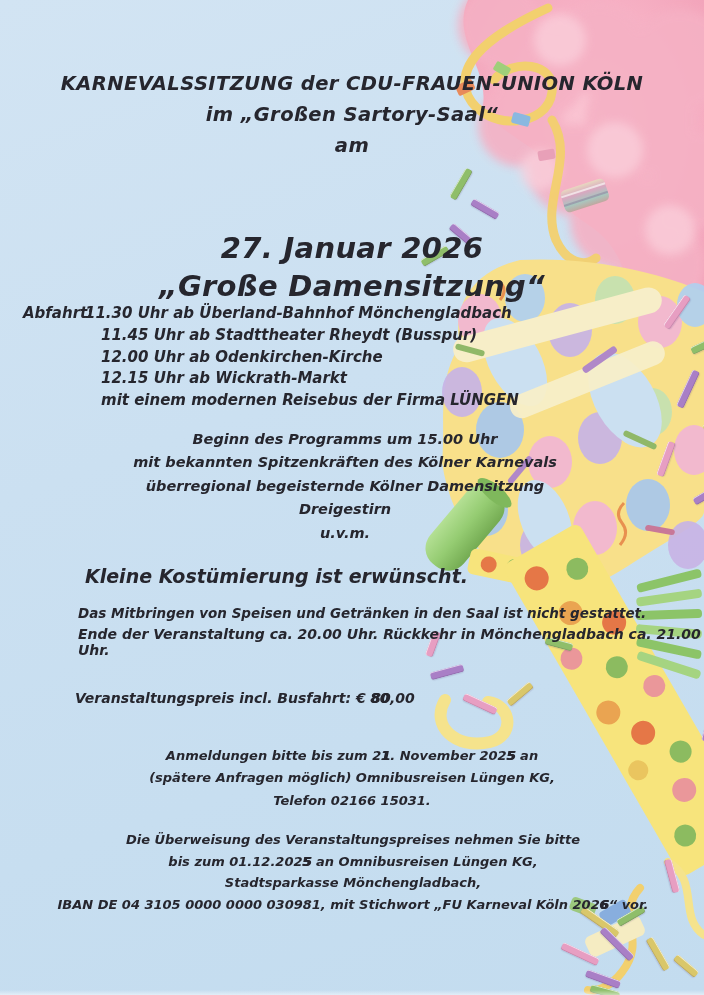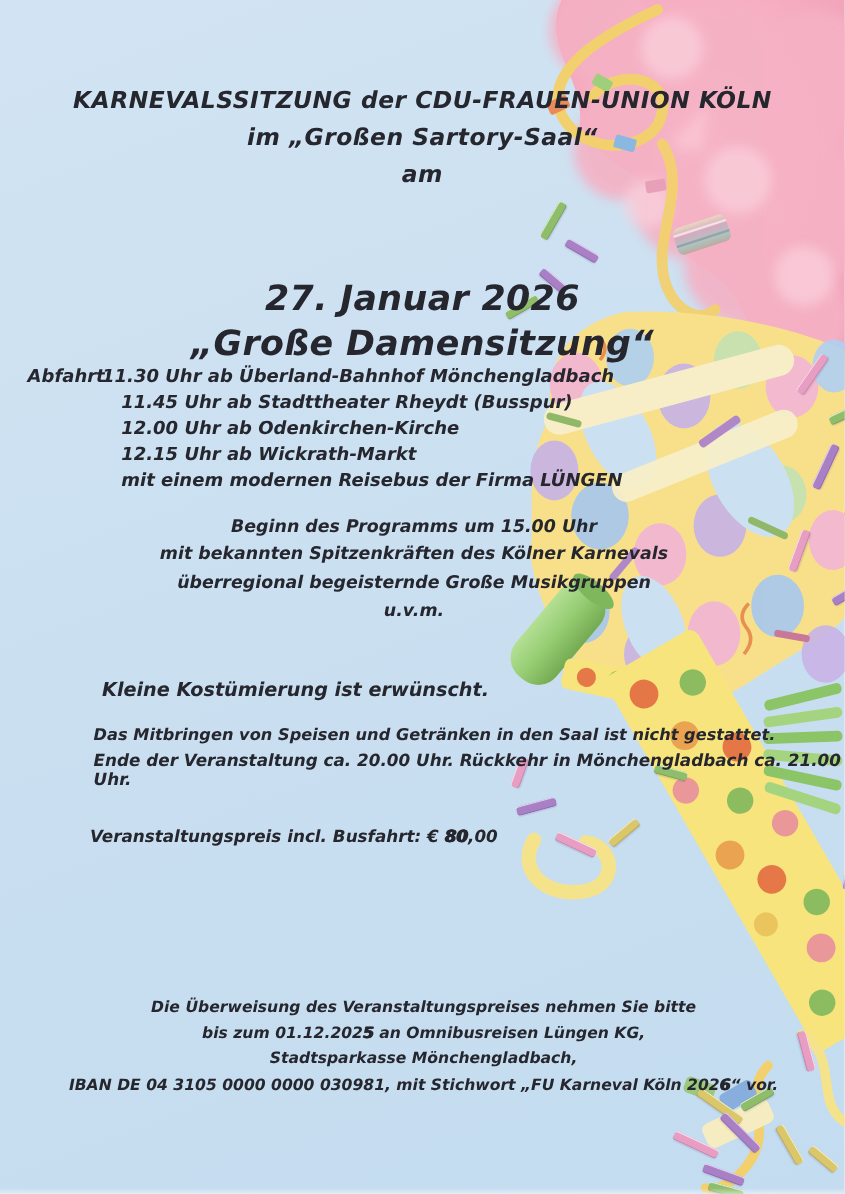--- a/index.html
+++ b/index.html
@@ -18,21 +18,21 @@
               color:#26262e;font-style:italic;font-weight:bold;}
   .blk{position:absolute;}
   .ctr{text-align:center;}
   .t-header{left:0;top:68px;width:704px;font-size:19.5px;line-height:31px;letter-spacing:.4px;}
   .t-date{left:0;top:186px;width:704px;font-size:29px;line-height:38px;letter-spacing:.3px;margin-top:43px;}
   .t-dep{left:23px;top:303px;font-size:15px;line-height:21.8px;}
   .t-dep .dep-row{display:flex;}
   .t-dep .dep-label{width:62px;flex:none;}
   .t-dep .dep-stops{margin-left:78px;}
   .t-prog{left:0;top:428px;width:690px;font-size:14.5px;line-height:23.4px;}
-  .t-note1{left:85px;top:565px;font-size:16px;}
+  .t-note1{left:85px;top:565px;font-size:19px;}
   .t-note2{left:78px;top:605px;font-size:13.5px;text-align:right;}
   .t-note3{left:78px;top:626px;font-size:14px;}
   .t-price{left:75px;top:690px;font-size:14px;}
   .t-reg{left:0;top:745px;width:704px;font-size:13px;line-height:22.4px;}
   .t-pay{left:0;top:829px;width:626px;font-size:13px;line-height:21.7px;padding-left:40px;}
   .ov{font-weight:800;text-shadow:.8px 0 currentColor,-.4px 0 currentColor;}
   #paper-edge{position:absolute;left:0;bottom:0;width:704px;height:5px;z-index:4;
               background:linear-gradient(0deg,rgba(255,255,255,.5),rgba(255,255,255,0));}
 </style>
 </head>
@@ -252,30 +252,36 @@
         <div>11.45 Uhr ab Stadttheater Rheydt (Busspur)</div>
         <div>12.00 Uhr ab Odenkirchen-Kirche</div>
         <div>12.15 Uhr ab Wickrath-Markt</div>
         <div>mit einem modernen Reisebus der Firma LÜNGEN</div>
       </div>
     </div>
 
     <div class="blk t-prog ctr">
       <div>Beginn des Programms um 15.00 Uhr</div>
       <div>mit bekannten Spitzenkräften des Kölner Karnevals</div>
-      <div>überregional begeisternde Große Musikgruppen</div>
+      <div>überregional begeisternde Kölner Damensitzung</div>
+      <div>Dreigestirn</div>
       <div>u.v.m.</div>
     </div>
 
     <div class="blk t-note1">Kleine Kostümierung ist erwünscht.</div>
     <div class="blk t-note2">Das Mitbringen von Speisen und Getränken in den Saal ist nicht gestattet.</div>
     <div class="blk t-note3">Ende der Veranstaltung ca. 20.00 Uhr. Rückkehr in Mönchengladbach ca. 21.00 Uhr.</div>
 
     <div class="blk t-price"><span>Veranstaltungspreis incl. Busfahrt: € </span><span class="ov">80</span><span>,00</span></div>
 
+    <div class="blk t-reg ctr">
+      <div><span>Anmeldungen bitte bis zum 2</span><span class="ov">1</span><span>. November 202</span><span class="ov">5</span><span> an</span></div>
+      <div>(spätere Anfragen möglich) Omnibusreisen Lüngen KG,</div>
+      <div>Telefon 02166 15031.</div>
+    </div>
 
     <div class="blk t-pay ctr">
       <div>Die Überweisung des Veranstaltungspreises nehmen Sie bitte</div>
       <div><span>bis zum 01.12.202</span><span class="ov">5</span><span> an Omnibusreisen Lüngen KG,</span></div>
       <div>Stadtsparkasse Mönchengladbach,</div>
       <div><span>IBAN DE 04 3105 0000 0000 030981, mit Stichwort „FU Karneval Köln 202</span><span class="ov">6</span><span>“ vor.</span></div>
     </div>
   </div>
 
   <div id="paper-edge"></div>

